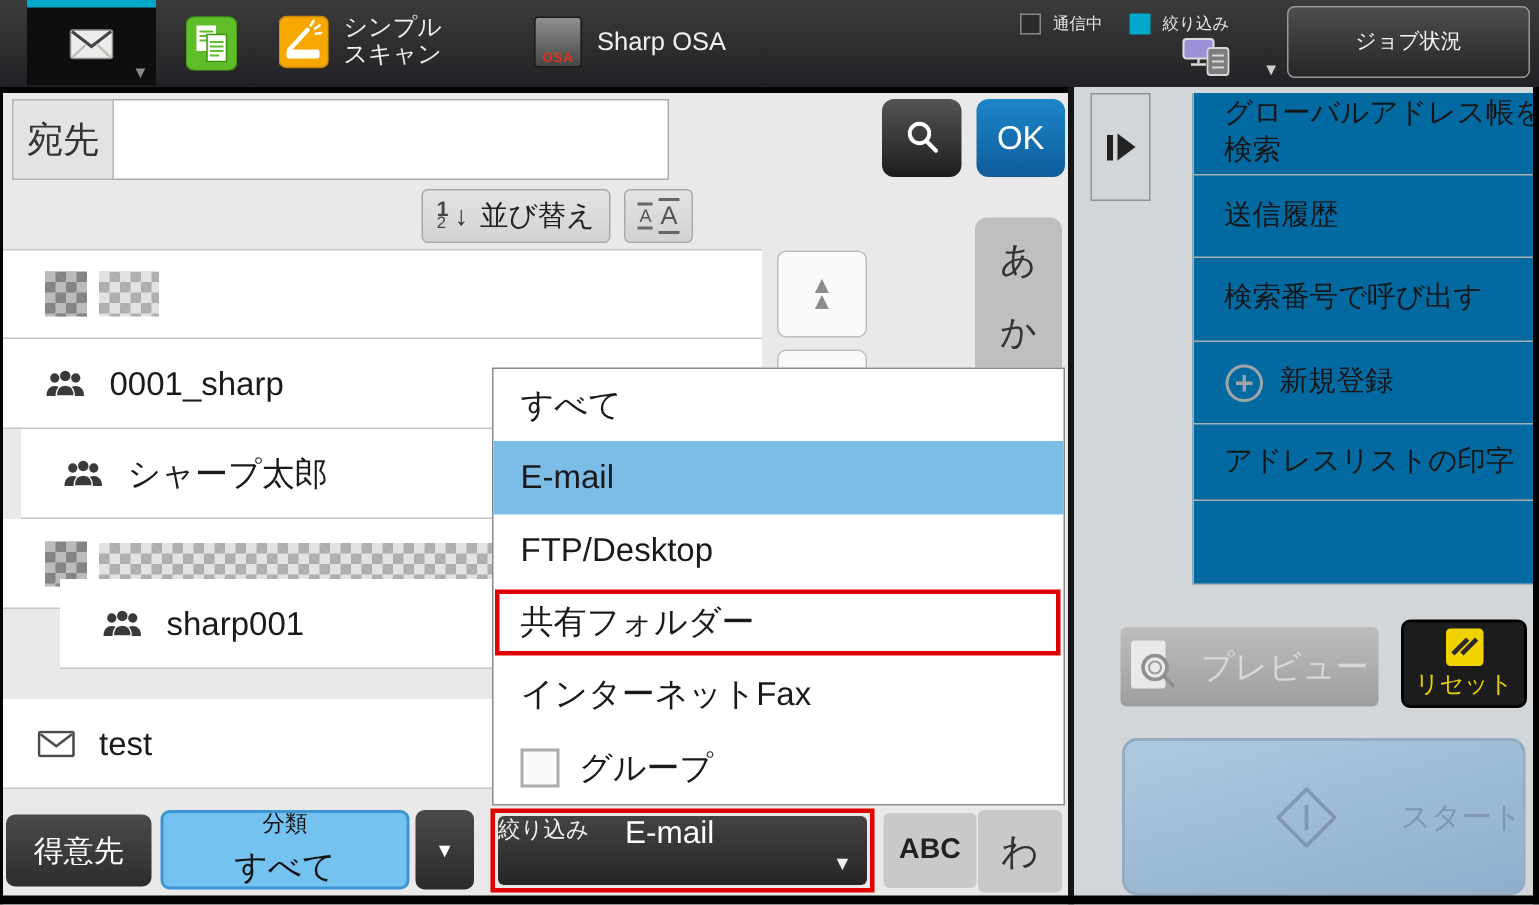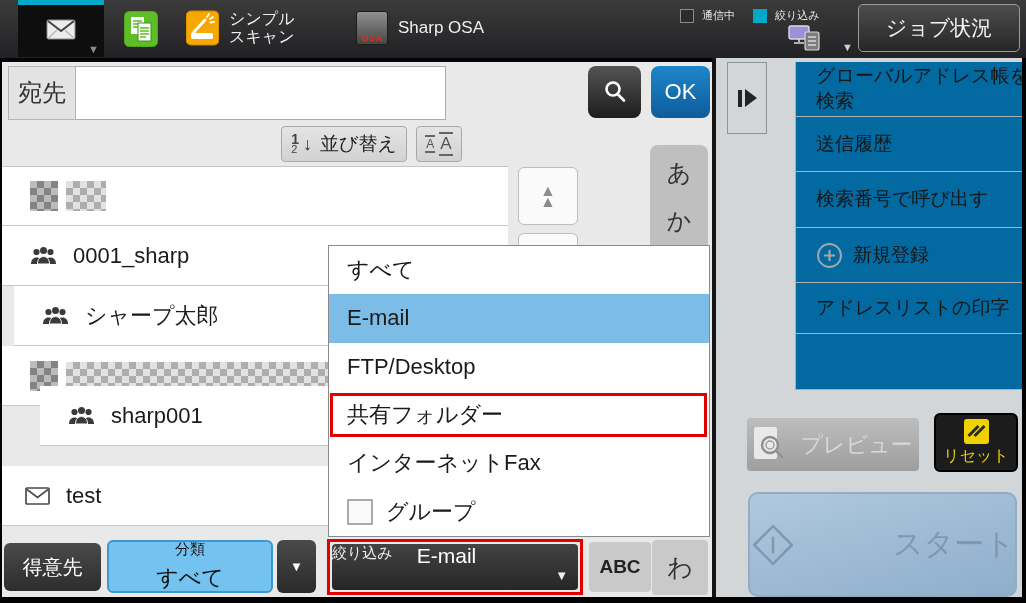--- a/index.html
+++ b/index.html
@@ -14,21 +14,21 @@
   .cyan-strip { position:absolute; left:0; top:0; width:100%; height:5px; background:#00A9C9; }
   .tab-email svg { position:absolute; left:28px; top:19px; }
   .tab-caret { position:absolute; right:5px; bottom:2px; font-size:11px; color:#8a8a8a; line-height:1; }
   .tb-btn { display:flex; align-items:center; gap:10px; color:#f0f0f0; }
   .tb-label { font-size:16px; line-height:1.15; white-space:pre-line; }
   .status { display:flex; align-items:center; gap:8px; color:#e8e8e8; font-size:11px; }
   .cb-empty { width:14px; height:14px; border:1px solid #8a8a8a; background:#2c2c2c; }
   .sq-cyan { width:14px; height:14px; background:#00A9C9; }
   .tb-caret2 { color:#cfcfcf; font-size:11px; line-height:1; }
   .job-btn { left:858px; top:4px; width:162px; height:48px; background:linear-gradient(#4d4d4d,#262626);
-             border:1px solid #9a9a9a; border-radius:5px; color:#f2f2f2; font-size:21px;
+             border:1px solid #9a9a9a; border-radius:5px; color:#f2f2f2; font-size:14px;
              display:flex; align-items:center; justify-content:center; }
   .osa-badge { width:32px; height:34px; background:linear-gradient(#909090,#464646); border:1px solid #1c1c1c;
                border-radius:3px; display:flex; flex-direction:column; align-items:center; justify-content:space-between;gap:20px; }
   .osa-badge .l1 { width:70%; height:2px; background:#d8d8d8; margin-bottom:2px; }
   .osa-badge .txt { font-size:9px; font-weight:bold; color:#e03020; letter-spacing:.5px; line-height:1; }
   .osa-badge .l2 { width:60%; height:1px; background:#202020; margin-top:3px; }
 
   
   .dest-label { left:8px; top:66px; width:68px; height:54px; background:#E3E3E3; border:1px solid #B5B5B5;
                 display:flex; align-items:center; justify-content:center; font-size:24px; color:#333; }
@@ -119,21 +119,21 @@
                  justify-content:center; gap:14px; color:#D8D8D8; font-size:22px; }
   .reset-btn { left:934px; top:413px; width:84px; height:59px; background:#1C1C1C; border:2px solid #000;
                border-radius:6px; display:flex; flex-direction:column; align-items:center; justify-content:center;
                color:#E8CF00; font-size:16px; }
   .reset-ic { width:25px; height:25px; background:#EFD200; border-radius:3px; margin-bottom:2px; position:relative; }
   .reset-ic:before, .reset-ic:after { content:""; position:absolute; width:3px; height:14px; background:#2a2a2a;
                transform:rotate(45deg); top:5px; }
   .reset-ic:before { left:8px; } .reset-ic:after { left:14px; }
   .start-btn { left:748px; top:492px; width:269px; height:105px; border-radius:10px;
                background:linear-gradient(165deg,#AFC9DF,#8EAECB); border:2px solid #93ACC4;
-               display:flex; align-items:center; justify-content:space-between; gap:40px; color:#8296B2; font-size:30px; }
+               display:flex; align-items:center; justify-content:flex-end; gap:40px; color:#8296B2; font-size:20px; }
 
   .edge-b { left:0; top:597px; width:1026px; height:6px; background:#020202; }
   .edge-l { left:0; top:58px; width:2px; height:545px; background:#020202; }
   .edge-r { left:1022px; top:58px; width:4px; height:545px; background:#020202; }
 </style>
 </head>
 <body>
 
 <div class="screen">
 

